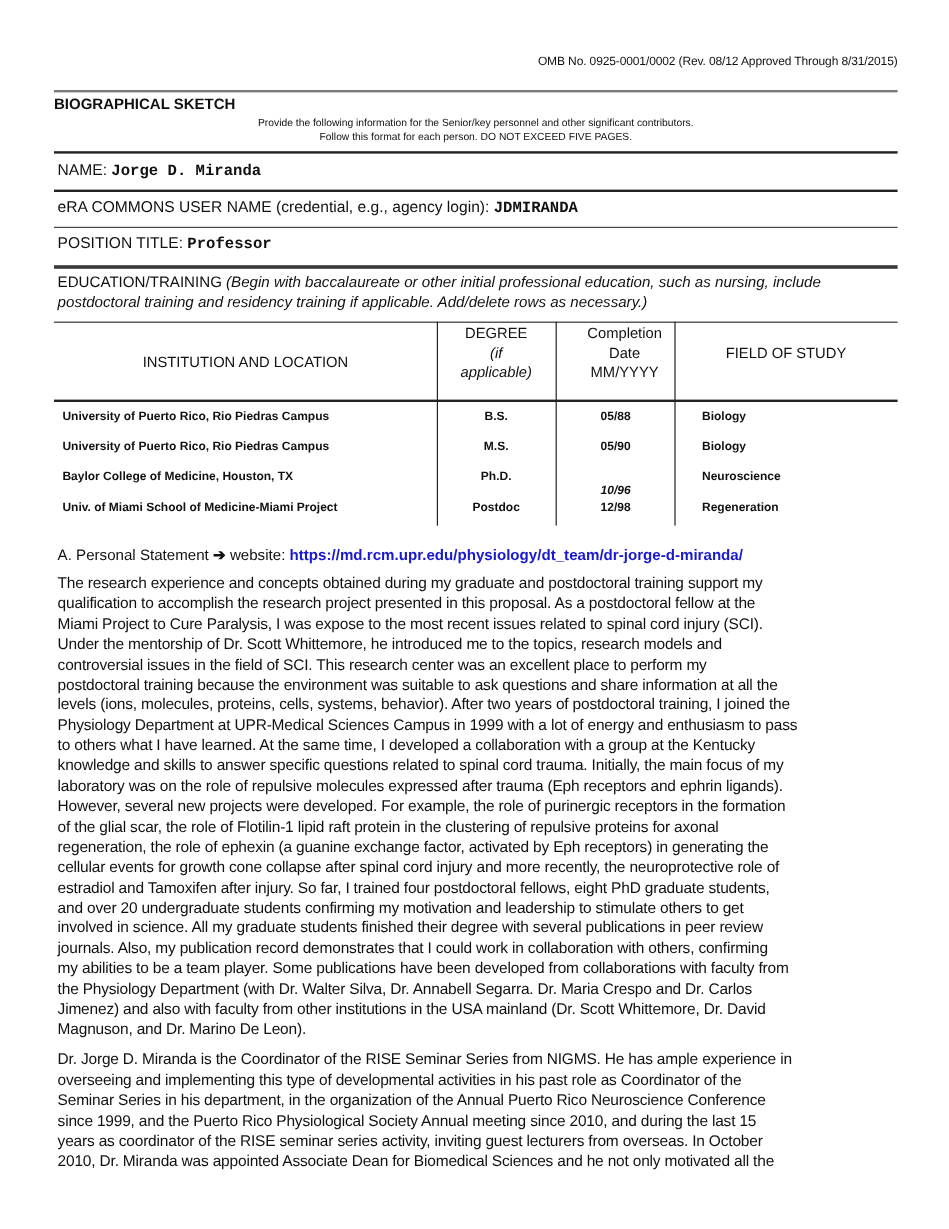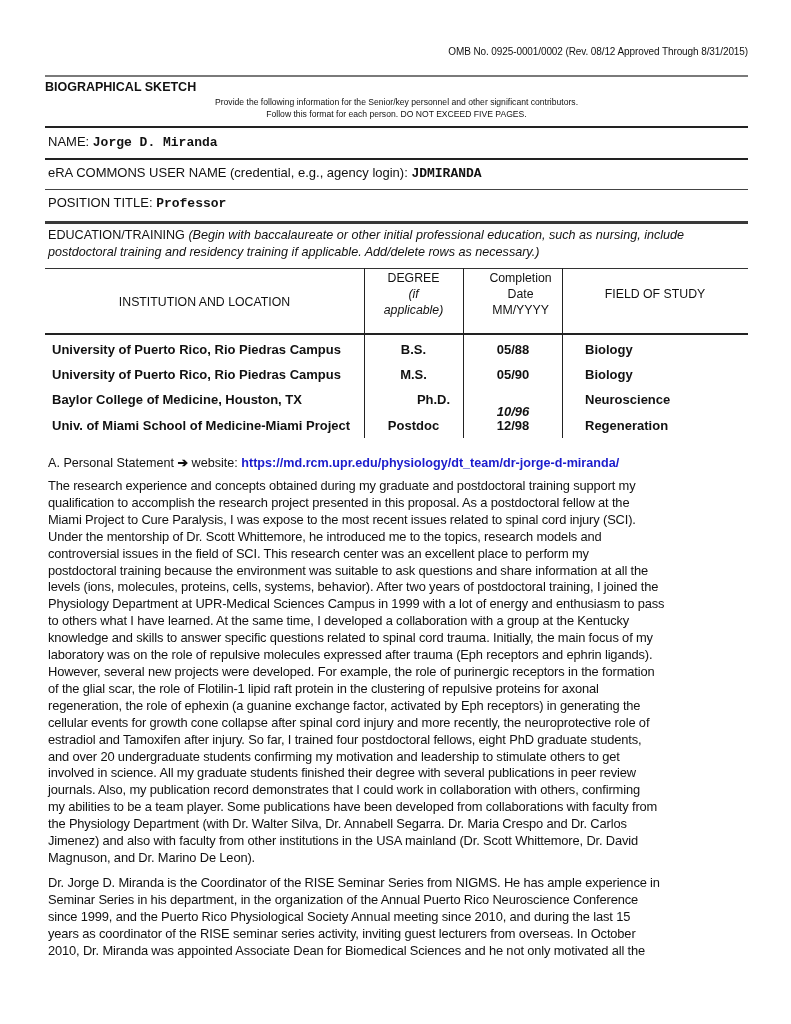--- a/index.html
+++ b/index.html
@@ -99,21 +99,21 @@
     }
     .th {
       position: absolute;
       text-align: center;
       font-size: 12.3px;
       line-height: 16px;
     }
     .th i { font-style: italic; }
     .td {
       position: absolute;
-      font-size: 13px;
+      font-size: 10px;
       font-weight: bold;
       white-space: nowrap;
     }
     .c-inst { left: 7px; }
     .c-deg { left: 319px; width: 99px; text-align: center; }
     .c-date { left: 418px; width: 100px; text-align: center; }
     .c-field { left: 540px; }
     .stmt {
       position: absolute;
       left: 3px;
@@ -196,21 +196,21 @@
       <div class="td c-field" style="top:342px;">Biology</div>
     </div>
     <div>
       <div class="td c-inst" style="top:367px;">University of Puerto Rico, Rio Piedras Campus</div>
       <div class="td c-deg" style="top:367px;">M.S.</div>
       <div class="td c-date" style="top:367px;">05/90</div>
       <div class="td c-field" style="top:367px;">Biology</div>
     </div>
     <div>
       <div class="td c-inst" style="top:392px;">Baylor College of Medicine, Houston, TX</div>
-      <div class="td c-deg" style="top:392px;padding-left:20px;">Ph.D.</div>
+      <div class="td c-deg" style="top:392px;">Ph.D.</div>
       <div class="td c-date" style="top:404px;font-style:italic;">10/96</div>
       <div class="td c-field" style="top:392px;">Neuroscience</div>
     </div>
     <div>
       <div class="td c-inst" style="top:418px;">Univ. of Miami School of Medicine-Miami Project</div>
       <div class="td c-deg" style="top:418px;">Postdoc</div>
       <div class="td c-date" style="top:418px;">12/98</div>
       <div class="td c-field" style="top:418px;">Regeneration</div>
     </div>
   </div>
@@ -239,19 +239,20 @@
       <span class="line">and over 20 undergraduate students confirming my motivation and leadership to stimulate others to get</span>
       <span class="line">involved in science. All my graduate students finished their degree with several publications in peer review</span>
       <span class="line">journals.  Also, my publication record demonstrates that I could work in collaboration with others, confirming</span>
       <span class="line">my abilities to be a team player.  Some publications have been developed from collaborations with faculty from</span>
       <span class="line">the Physiology Department (with Dr. Walter Silva, Dr. Annabell Segarra. Dr. Maria Crespo and Dr. Carlos</span>
       <span class="line">Jimenez) and also with faculty from other institutions in the USA mainland (Dr. Scott Whittemore, Dr. David</span>
       <span class="line">Magnuson, and Dr. Marino De Leon).</span>
     </div>
   <div class="para p2" id="para2">
       <span class="line">Dr. Jorge D. Miranda is the Coordinator of the RISE Seminar Series from NIGMS. He has ample experience in</span>
+      <span class="line">overseeing and implementing this type of developmental activities in his past role as Coordinator of the</span>
       <span class="line">Seminar Series in his department, in the organization of the Annual Puerto Rico Neuroscience Conference</span>
       <span class="line">since 1999, and the Puerto Rico Physiological Society Annual meeting since 2010, and during the last 15</span>
       <span class="line">years as coordinator of the RISE seminar series activity, inviting guest lecturers from overseas. In October</span>
       <span class="line">2010, Dr. Miranda was appointed Associate Dean for Biomedical Sciences and he not only motivated all the</span>
     </div>
 
 </div>
 
 </body></html>

